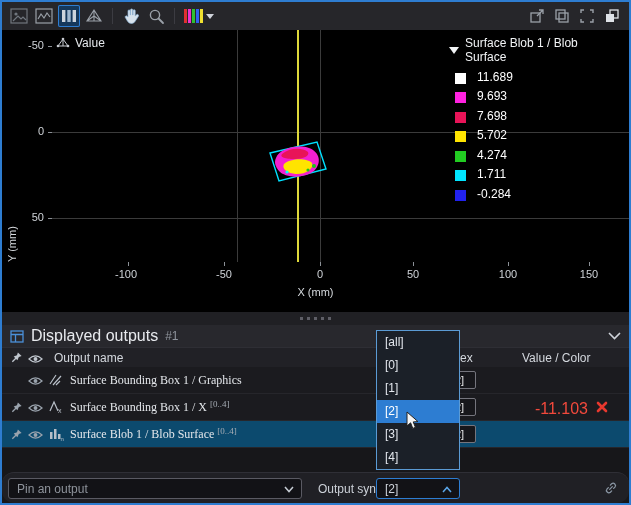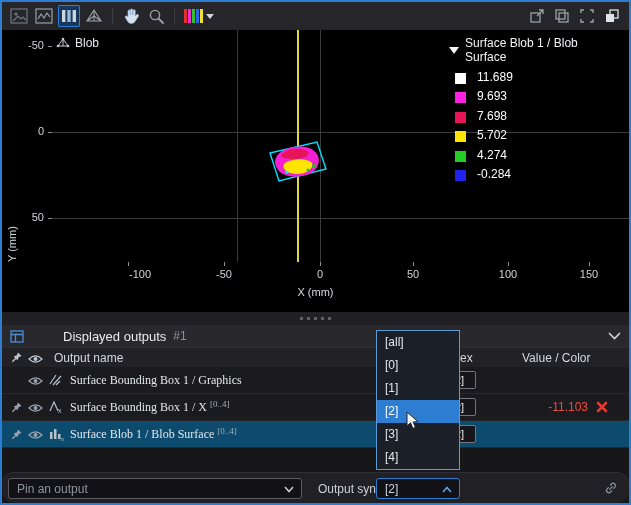--- a/index.html
+++ b/index.html
@@ -47,21 +47,21 @@
   .lv { margin-left:11px; font-size:12px; color:#ffffff; }
 
   
   .splitter { position:absolute; top:310px; left:0; right:0; height:13px; background:#202024;
               display:flex; align-items:center; justify-content:center; gap:4px; cursor:row-resize; }
   .splitter i { width:3px; height:3px; background:#5e5e66; display:block; }
 
   
   .panel-header { position:absolute; top:323px; left:0; right:0; height:22px; background:#28282d;
                   display:flex; align-items:center; padding:0 8px; gap:7px; }
-  .panel-title { font-size:13px; color:#e8eaee;margin-left:32px; }
+  .panel-title { font-size:16px; color:#e8eaee; }
   .panel-badge { font-size:12px; color:#8f949c; }
   .panel-chevron { margin-left:auto; color:#cfd3da; cursor:pointer; display:flex; }
 
   .col-header { position:absolute; top:345px; left:0; right:0; height:20px; background:#212126;
                 font-size:12px; color:#d4d8de; border-top:1px solid #2e2e34; }
   .col-header .hicn { position:absolute; top:3px; color:#c0c6ce; }
   .hdr-name { position:absolute; left:52px; top:3px; }
   .hdr-index { position:absolute; left:434px; top:3px; width:44px; text-align:center; }
   .hdr-value { position:absolute; left:520px; top:3px; }
 
@@ -70,21 +70,21 @@
   .orow.hl { background:#0c4a6e; }
   .icn { position:absolute; color:#9aa3ad; display:flex; }
   .pin-i { left:8px; top:7px; }
   .eye-i { left:26px; top:9px; }
   .type-i { left:46px; top:6px; color:#b8bfc8; }
   .oname { position:absolute; left:68px; top:6px; color:#e4e7eb; white-space:nowrap;font-family:Liberation Serif, serif; }
   .rng { font-size:9px; color:#a6adb5; position:relative; top:-4px; margin-left:3px;text-align:center; }
   .idxbox { position:absolute; left:438px; top:4px; width:36px; height:18px; border:1px solid #75757d;
             background:#17171b; border-radius:2px; text-align:center; line-height:16px; font-size:11px;
             color:#e8e8e8; cursor:text; }
-  .val { position:absolute; left:524px; top:6px; width:62px; text-align:right; font-size:12px; }
+  .val { position:absolute; left:524px; top:6px; width:62px; text-align:right; font-size:16px; }
   .rmx { position:absolute; left:594px; top:7px; display:flex; cursor:pointer; }
 
   
   .footer { position:absolute; left:0; right:0; top:470px; height:31px; background:#202025;
             border-top:1px solid #2f2f36;border-radius:12px; }
   .combo { position:absolute; height:21px; background:#121216; border:1px solid #5a5a63; border-radius:3px; }
   .pin-combo { left:6px; top:5px; width:294px; }
   .pin-combo input { width:100%; height:100%; background:transparent; border:none; outline:none;
                      color:#dfe3e8; font-size:12px; font-family:"Liberation Sans", sans-serif;
                      padding:0 24px 0 8px; }
@@ -201,38 +201,38 @@
       <circle cx="23" cy="36" r="1.6" fill="#00ffff"></circle>
     </svg>
 
     <div class="mode-label">
       <svg width="14" height="12" viewBox="0 0 14 12">
           <path d="M2 9 L7 2 L12 9 Z M7 2 L7 9" fill="none" stroke="#c8ccd2" stroke-width="1"></path>
           <circle cx="7" cy="2" r="1.3" fill="#c8ccd2"></circle>
           <circle cx="2" cy="9" r="1.3" fill="#c8ccd2"></circle>
           <circle cx="12" cy="9" r="1.3" fill="#c8ccd2"></circle>
         </svg>
-      <span>Blob</span>
+      <span>Value</span>
     </div>
 
     <div class="ylabel">Y (mm)</div>
     <div class="ytick" style="top:9px">-50</div>
     <div class="ytick" style="top:95px">0</div>
     <div class="ytick" style="top:181px">50</div>
     <div class="ytickmark" style="top:16px"></div>
     <div class="ytickmark" style="top:102px"></div>
     <div class="ytickmark" style="top:188px"></div>
 
     <div class="xtickmark" style="left:126px"></div>
     <div class="xtickmark" style="left:222px"></div>
     <div class="xtickmark" style="left:318px"></div>
     <div class="xtickmark" style="left:411px"></div>
     <div class="xtickmark" style="left:506px"></div>
     <div class="xtickmark" style="left:587px"></div>
-    <div class="xtick" style="left:118px">-100</div>
+    <div class="xtick" style="left:104px">-100</div>
     <div class="xtick" style="left:202px">-50</div>
     <div class="xtick" style="left:298px">0</div>
     <div class="xtick" style="left:391px">50</div>
     <div class="xtick" style="left:486px">100</div>
     <div class="xtick" style="left:567px">150</div>
     <div class="xlabel">X (mm)</div>
 
     <div class="legend">
       <div class="legend-title">
         <span class="tri"></span>
@@ -250,20 +250,24 @@
         <span class="sw" style="background-color: rgb(232, 20, 88);"></span>
         <span class="lv">7.698</span>
       </div>
       <div class="legend-row">
         <span class="sw" style="background-color: rgb(255, 228, 0);"></span>
         <span class="lv">5.702</span>
       </div>
       <div class="legend-row">
         <span class="sw" style="background-color: rgb(34, 204, 34);"></span>
         <span class="lv">4.274</span>
+      </div>
+      <div class="legend-row">
+        <span class="sw" style="background-color: rgb(0, 229, 255);"></span>
+        <span class="lv">1.711</span>
       </div>
       <div class="legend-row">
         <span class="sw" style="background-color: rgb(34, 34, 238);"></span>
         <span class="lv">-0.284</span>
       </div>
     </div>
   </div>
 
   <div class="splitter">
     <i></i>

